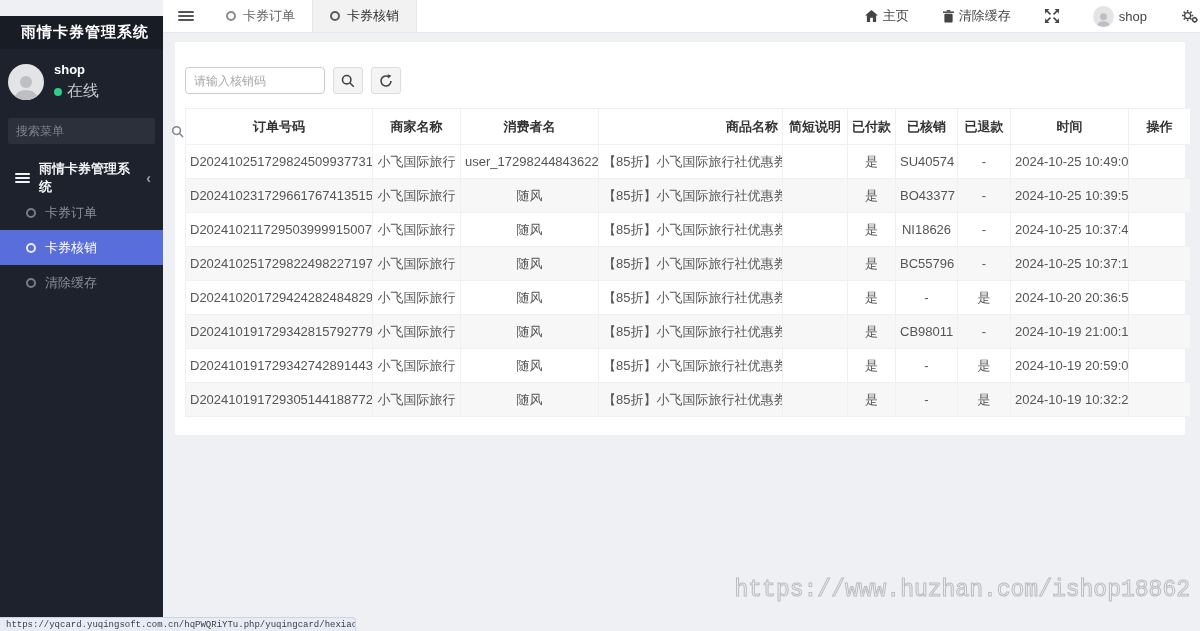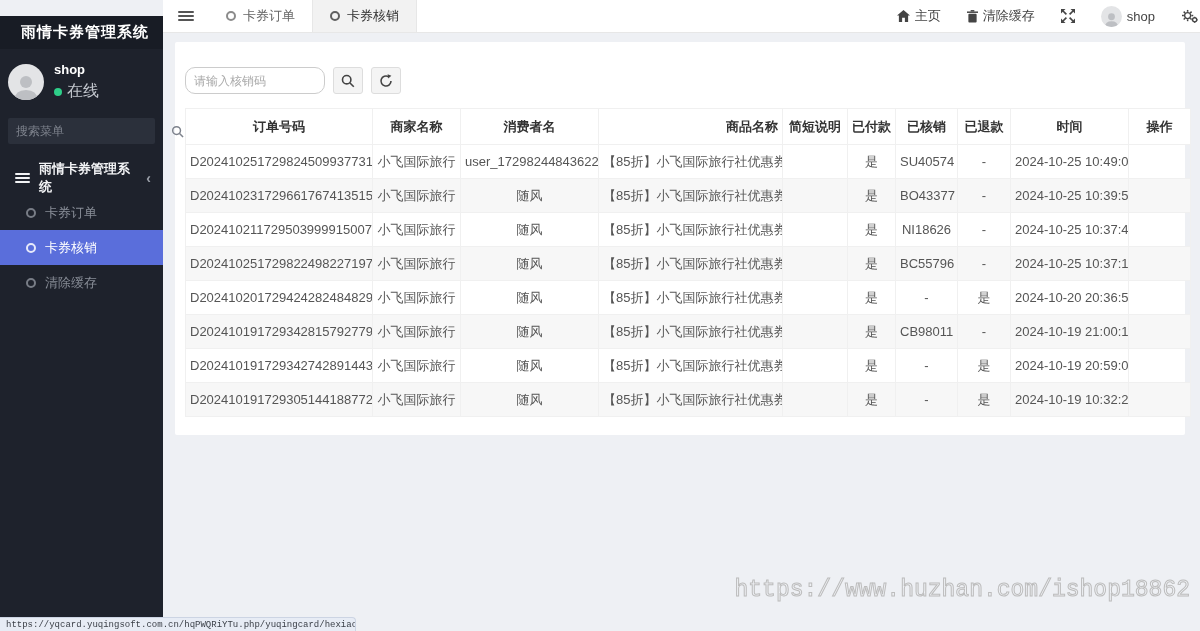--- a/index.html
+++ b/index.html
@@ -29,30 +29,30 @@
   .bars { width:15px; display:flex; flex-direction:column; gap:2px; flex:0 0 auto; }
   .bars i { display:block; height:2px; background:currentColor; border-radius:1px; }
 
   
   .navbar { position:absolute; left:163px; top:0; right:0; height:33px; background:#fff; border-bottom:1px solid #e7e7e7; display:flex; align-items:stretch; z-index:3; }
   .nav-burger { width:46px; display:flex; align-items:center; justify-content:center; color:#555; cursor:pointer; }
   .nav-tab { display:flex; align-items:center; gap:7px; padding:0 17px; font-size:13px; color:#666; cursor:pointer; }
   .nav-tab .ring { border-color:#777; }
   .nav-tab.active { background:#f2f2f2; border-left:1px solid #e7e7e7; border-right:1px solid #e7e7e7; color:#333; }
   .nav-tab.active .ring { border-color:#444; }
-  .nav-right { margin-left:auto; display:flex; align-items:center; gap:0; padding-right:0; }
+  .nav-right { margin-left:auto; display:flex; align-items:center; gap:8px; padding-right:0; }
   .nav-action { display:flex; align-items:center; gap:5px; font-size:13px; color:#444; padding:0 13px; cursor:pointer; height:100%; }
   .nav-avatar { width:21px; height:21px; border-radius:50%; background:#e3e4e6; overflow:hidden; display:flex; align-items:flex-end; justify-content:center; }
   .nav-action.gear-pad { padding-right:2px; }
 
   
   .main { position:absolute; left:163px; top:33px; right:0; bottom:0; background:#eef0f4; }
   .panel { position:absolute; left:12px; top:9px; width:1010px; background:#fff; padding:13px 10px 18px 10px; border-radius:2px; }
   .toolbar { display:flex; align-items:center; gap:8px; margin:12px 0 14px 0; }
-  .code-input { width:140px; height:27px; border:1px solid #ccc; border-radius:10px; padding:0 8px; font-size:12px; color:#333; outline:none; font-family:inherit; }
+  .code-input { width:140px; height:27px; border:1px solid #ccc; border-radius:4px; padding:0 8px; font-size:12px; color:#333; outline:none; font-family:inherit; }
   .code-input::placeholder { color:#aaa; }
   .tool-btn { width:30px; height:27px; background:#f4f4f4; border:1px solid #ddd; border-radius:3px; display:flex; align-items:center; justify-content:center; cursor:pointer; color:#444; }
 
   table { border-collapse:collapse; width:990px; table-layout:fixed; }
   th, td { border:1px solid #f0f0f0; border-top:none; text-align:center; font-size:13px; padding:0 4px; overflow:hidden; white-space:nowrap; }
   th { height:36px; color:#333; font-weight:bold; border-top:1px solid #f0f0f0; background:#fff;font-family:Liberation Serif, serif; }
   td { height:34px; color:#555; }
   tbody tr:nth-child(even) { background:#f7f7f7; }
   th:nth-child(1), td:nth-child(1) { width:187px; }
   th:nth-child(2), td:nth-child(2) { width:88px; }

